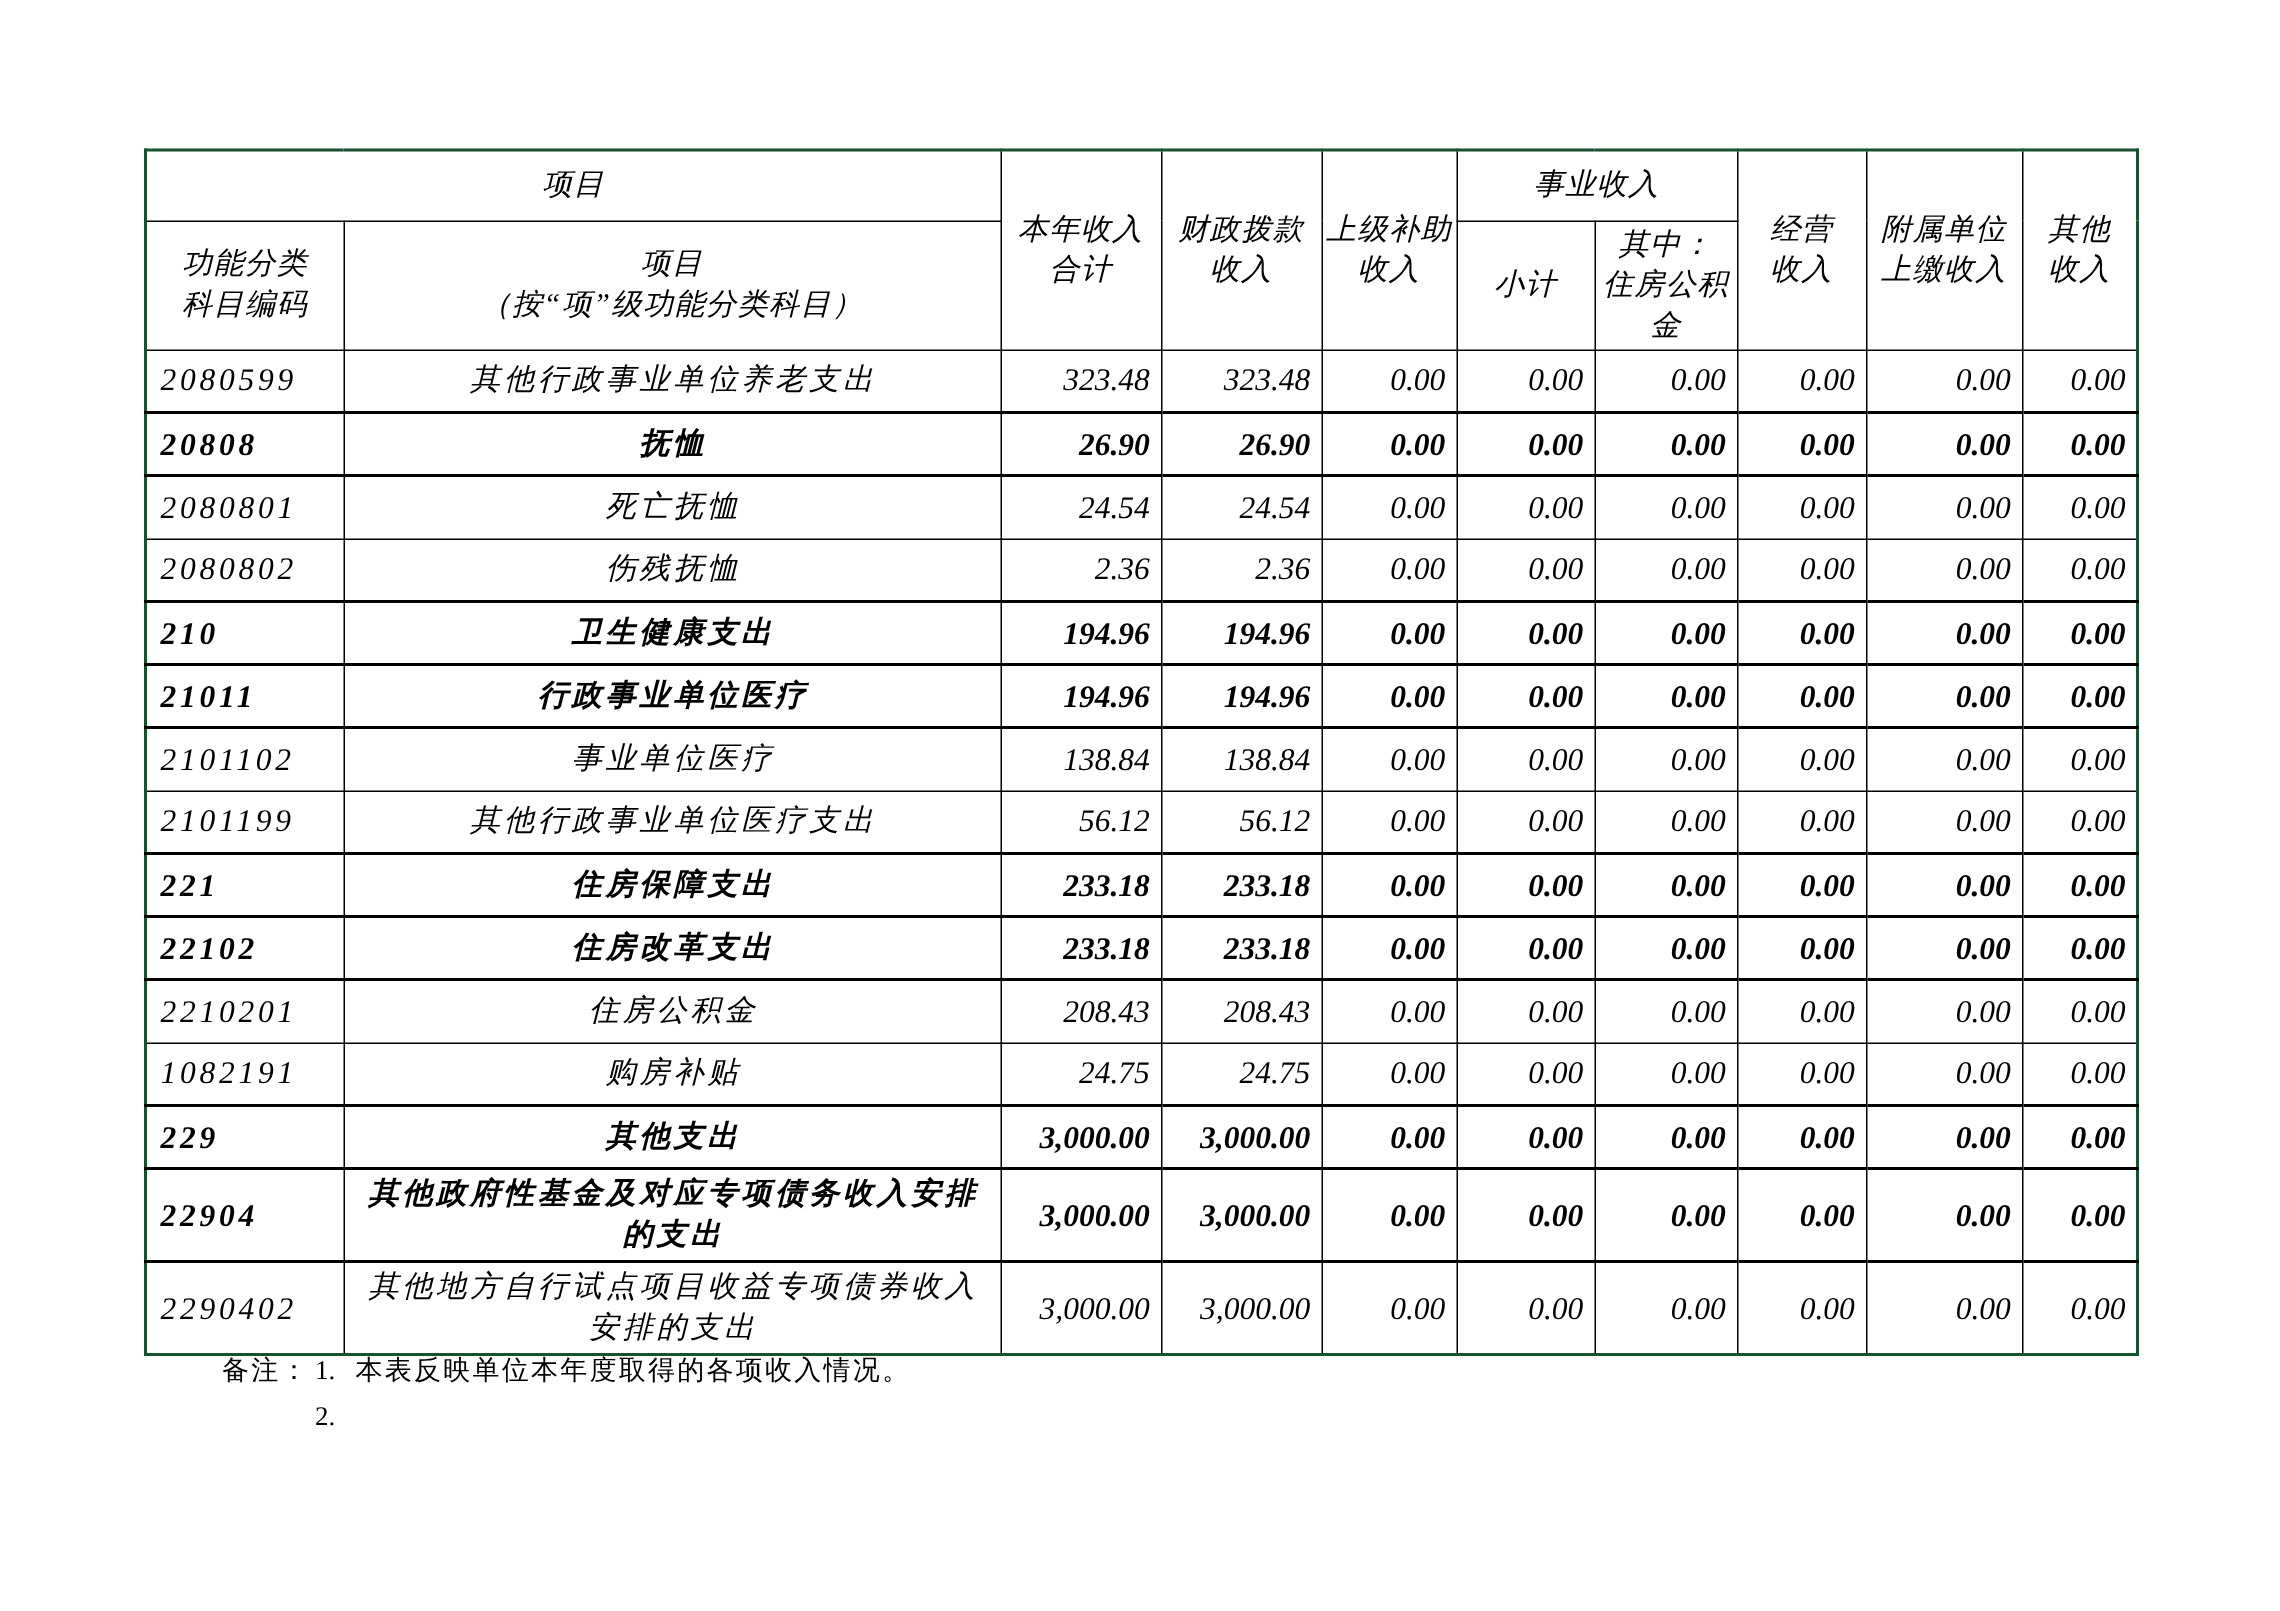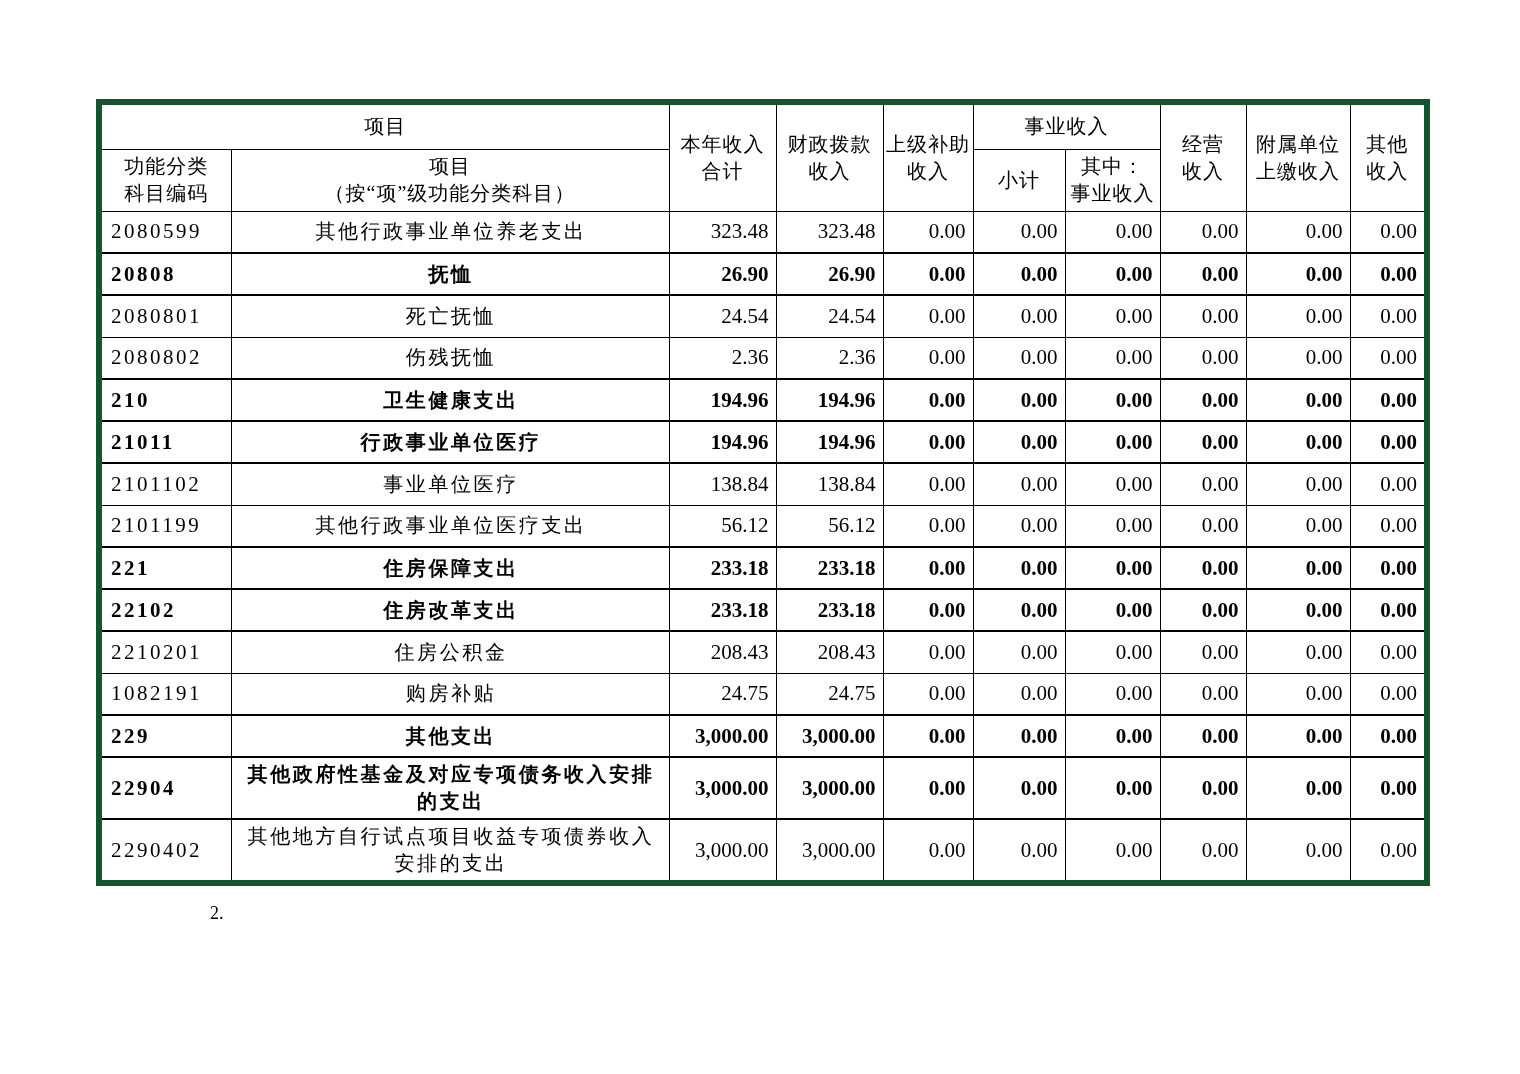--- a/index.html
+++ b/index.html
@@ -17,21 +17,22 @@
     height: 1074px;
     overflow: hidden;
   }
   table.income-table {
     position: absolute;
     left: 96px;
     top: 99px;
     width: 1328px;
     border-collapse: collapse;
     table-layout: fixed;
-    border: 6px solid #14532d;
+    border: 2px solid #14532d;
+    font-style: italic;
   }
   table.income-table th,
   table.income-table td {
     border: 1px solid #000;
     overflow: hidden;
     box-sizing: border-box;
   }
   table.income-table th {
     font-weight: normal;
     text-align: center;
@@ -118,21 +119,21 @@
         <th rowspan="2">其他
 收入</th>
       </tr>
       <tr class="header-row-2">
         <th>功能分类
 科目编码</th>
         <th>项目
 （按“项”级功能分类科目）</th>
         <th>小计</th>
         <th>其中：
-事业收入</th>
+住房公积金</th>
       </tr>
     </thead>
     <tbody>
         <tr>
           <td class="cell-code">2080599</td>
           <td class="cell-item">其他行政事业单位养老支出</td>
           <td class="cell-num">323.48</td>
           <td class="cell-num">323.48</td>
           <td class="cell-num">0.00</td>
           <td class="cell-num">0.00</td>
@@ -306,19 +307,24 @@
           <td class="cell-num">0.00</td>
           <td class="cell-num">0.00</td>
           <td class="cell-num">0.00</td>
           <td class="cell-num">0.00</td>
           <td class="cell-num">0.00</td>
         </tr>
       </tbody>
   </table>
 
   <div class="notes">
+    <div class="notes-row">
+      <span class="notes-label">备注：</span>
+      <span class="notes-num">1.</span>
+      <span class="notes-text">本表反映单位本年度取得的各项收入情况。</span>
+    </div>
     <div class="notes-row">
       <span class="notes-label"></span>
       <span class="notes-num">2.</span>
     </div>
   </div>
 
 </div>
 
 </body></html>

